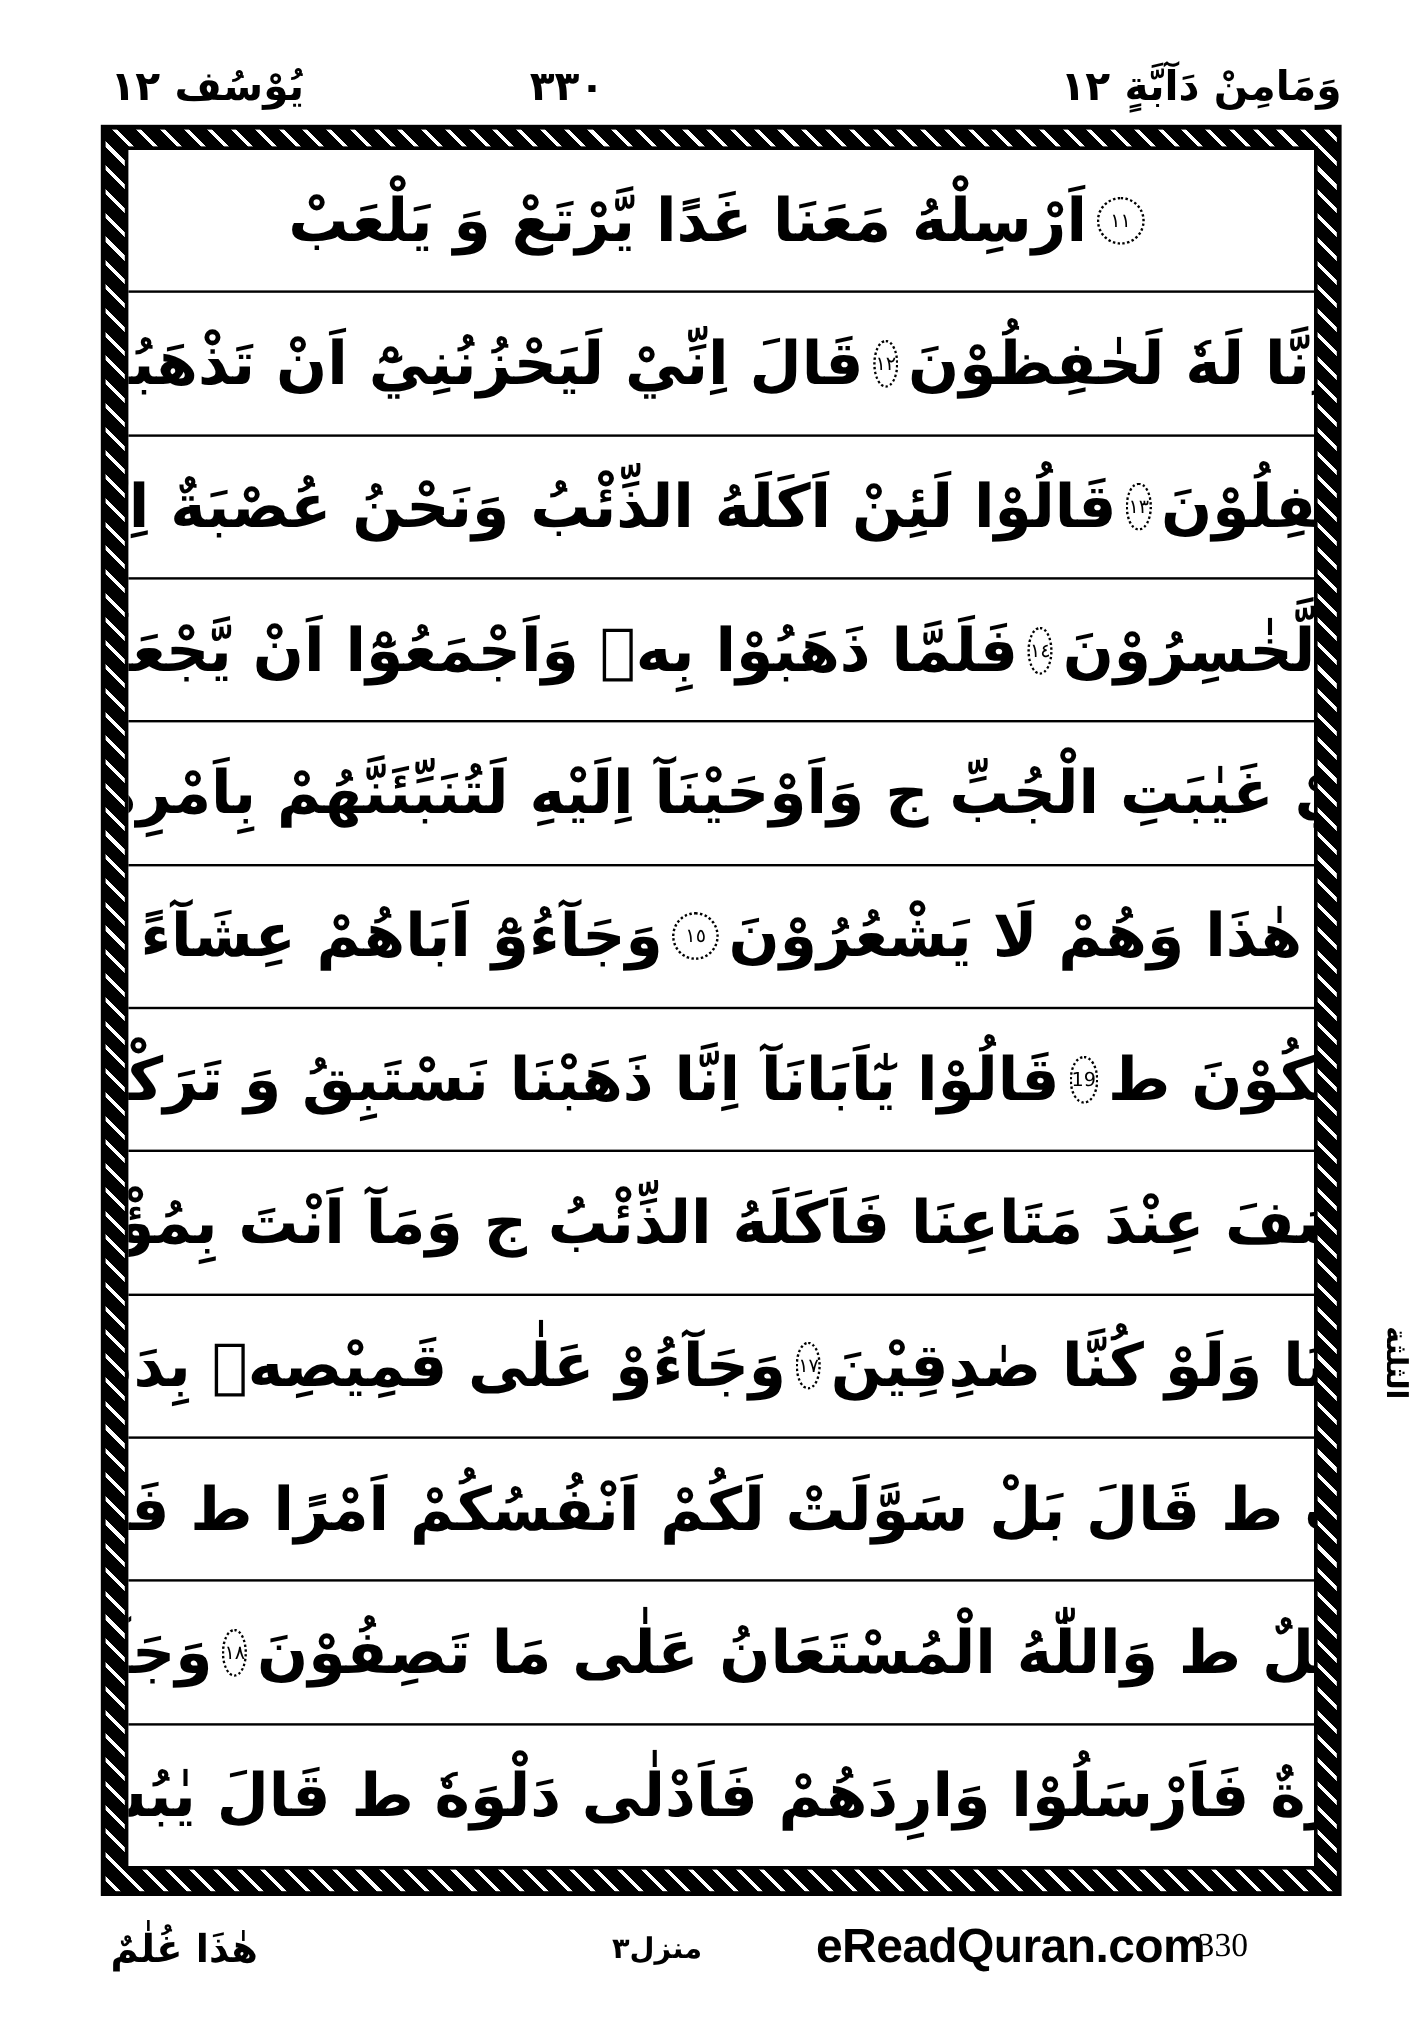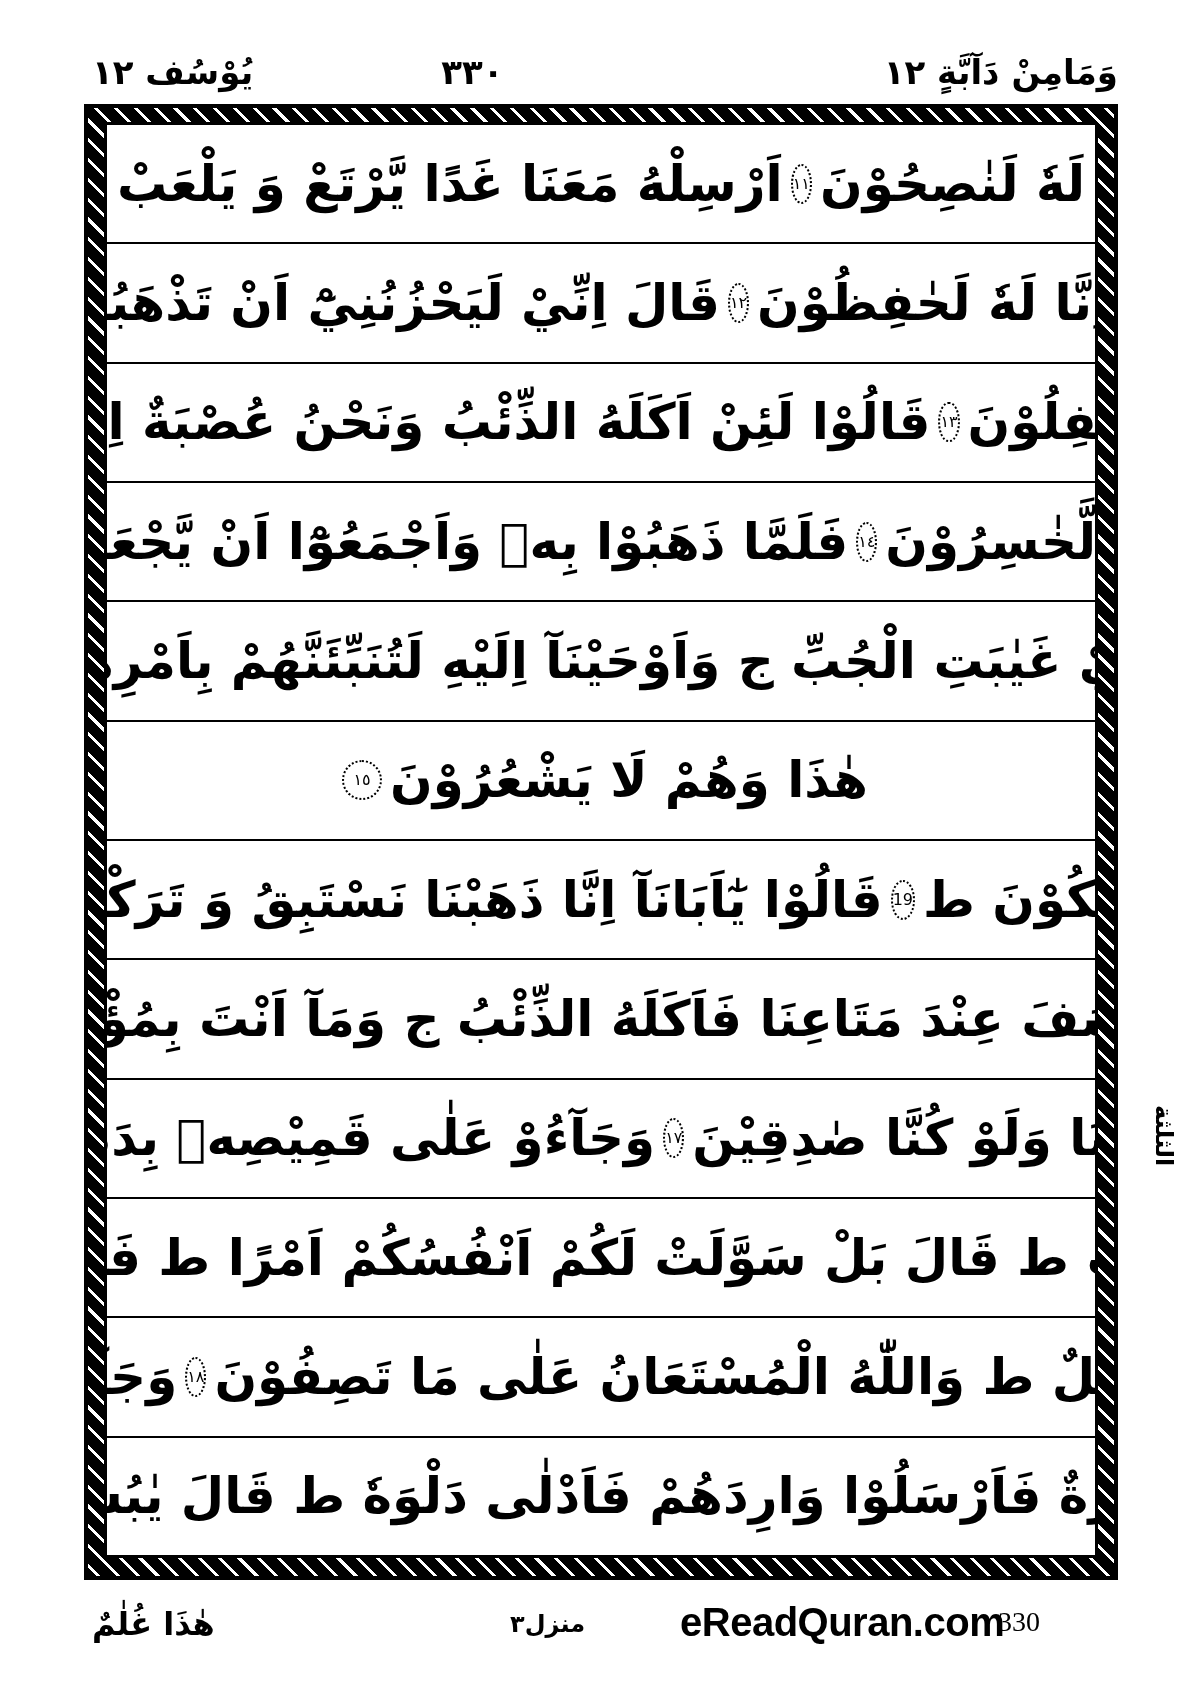--- a/index.html
+++ b/index.html
@@ -33,21 +33,20 @@
 <div class="hdr hdr-left">يُوْسُف ١٢</div>
 <div class="hdr hdr-center">٣٣٠</div>
 <div class="hdr hdr-right">وَمَامِنْ دَآبَّةٍ ١٢</div>
 
 <div class="frame-outer"></div>
 <div class="frame-orn"></div>
 <div class="frame-inner-border"></div>
 
 <div class="page" id="page">
 <div class="line">
-      <span>لَهٗ لَنٰصِحُوْنَ</span>
       <span class="ayah">١١</span>
       <span>اَرْسِلْهُ مَعَنَا غَدًا يَّرْتَعْ وَ يَلْعَبْ</span>
     </div>
     <div class="line">
       <span>وَاِنَّا لَهٗ لَحٰفِظُوْنَ</span>
       <span class="ayah">١٢</span>
       <span>قَالَ اِنِّيْ لَيَحْزُنُنِيْٓ اَنْ تَذْهَبُوْا</span>
     </div>
     <div class="line">
       <span>غٰفِلُوْنَ</span>
@@ -58,20 +57,21 @@
       <span>اِذًا لَّخٰسِرُوْنَ</span>
       <span class="ayah">١٤</span>
       <span>فَلَمَّا ذَهَبُوْا بِهٖ وَاَجْمَعُوْٓا اَنْ يَّجْعَلُوْهُ</span>
     </div>
     <div class="line">
       <span>فِيْ غَيٰبَتِ الْجُبِّ ج وَاَوْحَيْنَآ اِلَيْهِ لَتُنَبِّئَنَّهُمْ بِاَمْرِهِمْ</span>
     </div>
     <div class="line">
       <span>هٰذَا وَهُمْ لَا يَشْعُرُوْنَ</span>
       <span class="ayah">١٥</span>
+      <span>وَجَآءُوْٓ اَبَاهُمْ عِشَآءً</span>
     </div>
     <div class="line">
       <span>يَّبْكُوْنَ ط</span>
       <span class="ayah">19</span>
       <span>قَالُوْا يٰٓاَبَانَآ اِنَّا ذَهَبْنَا نَسْتَبِقُ وَ تَرَكْنَا</span>
     </div>
     <div class="line">
       <span>يُوْسُفَ عِنْدَ مَتَاعِنَا فَاَكَلَهُ الذِّئْبُ ج وَمَآ اَنْتَ بِمُؤْمِنٍ</span>
     </div>
     <div class="line">

